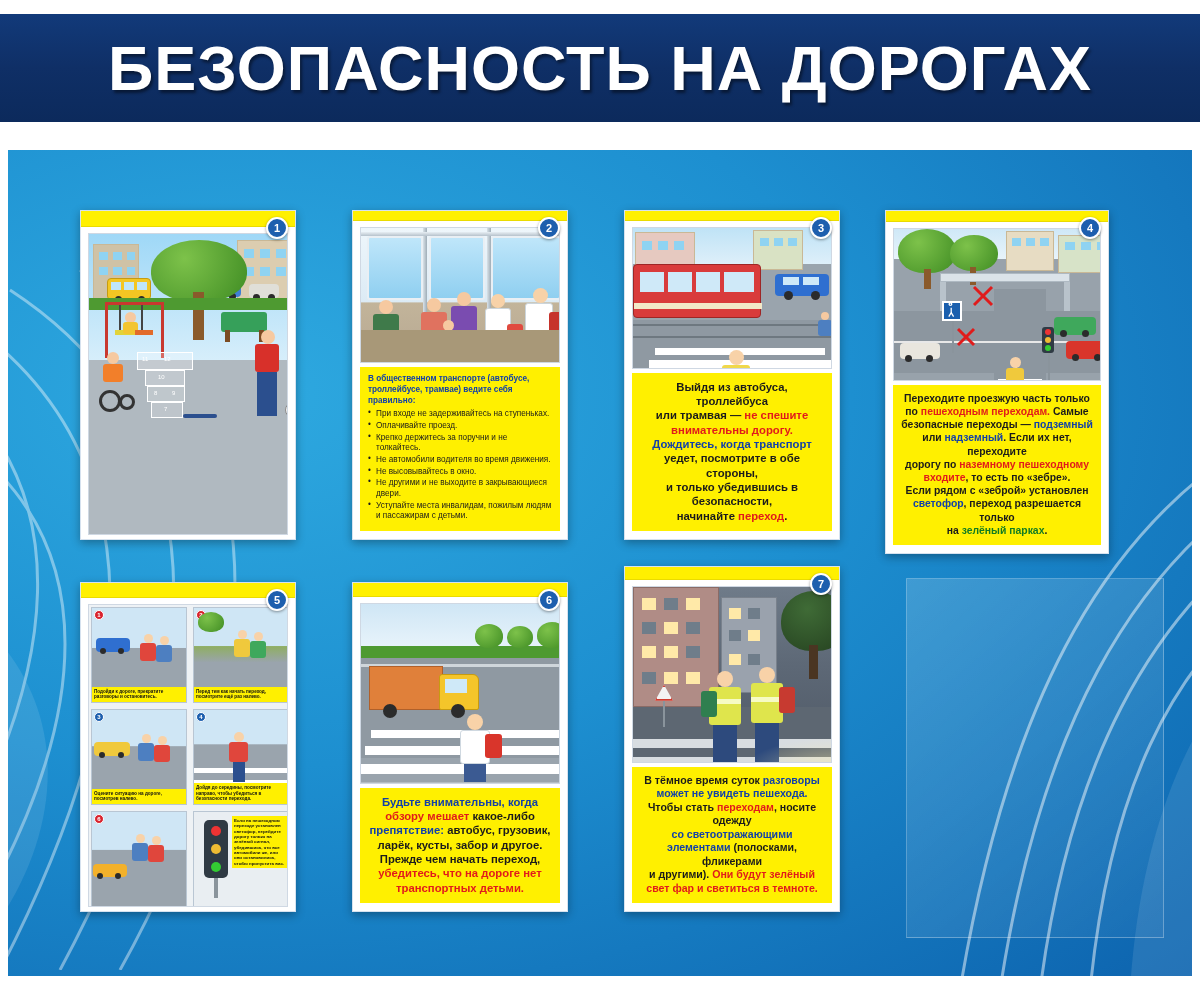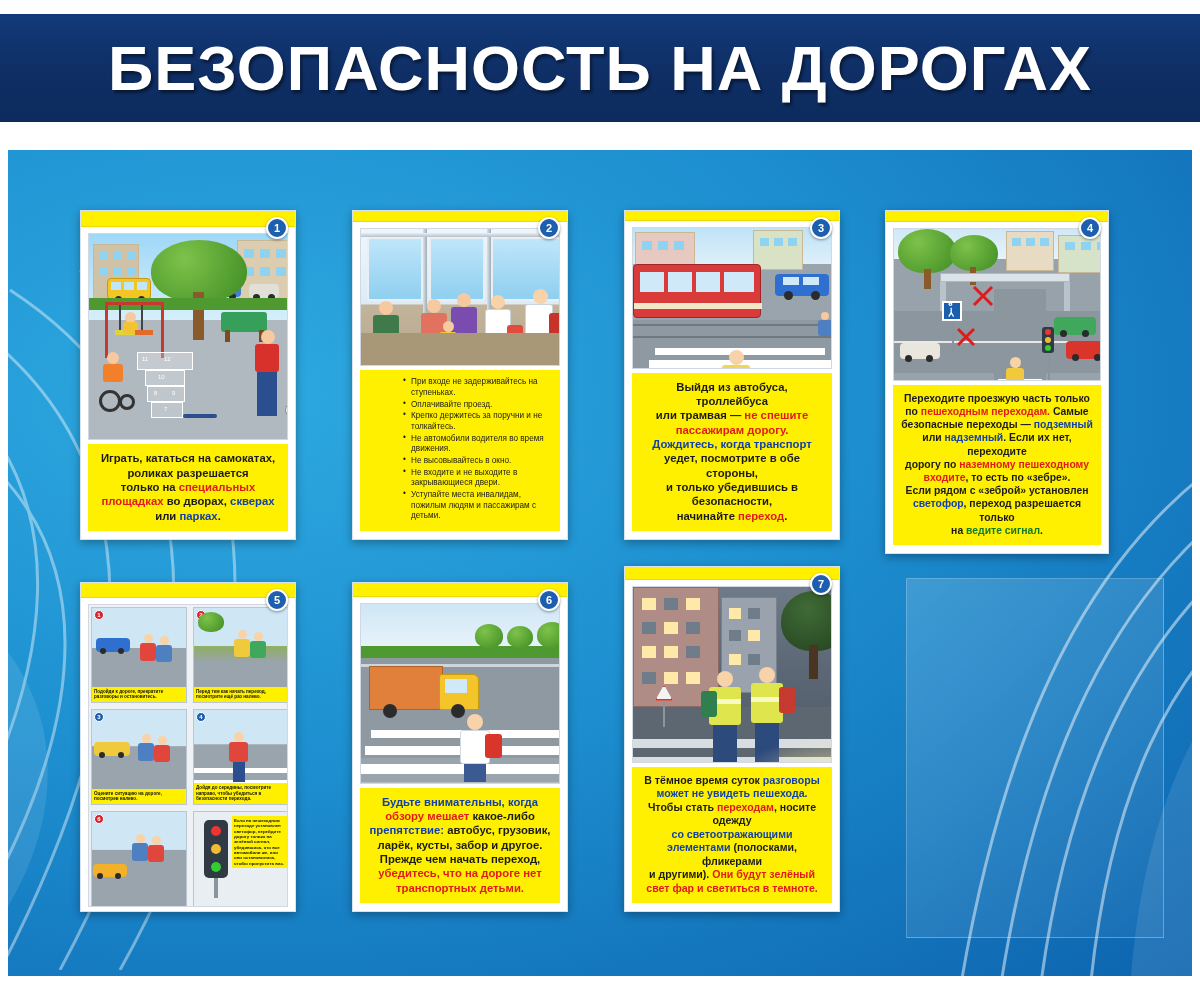--- a/index.html
+++ b/index.html
@@ -76,21 +76,21 @@
     border: 1px solid #cfd8e3; overflow: hidden;
     background: #cfd9e2;
   }
   .caption {
     margin: 0 7px 8px 7px; background: #fff000;
     padding: 7px 8px 8px 8px;
     text-align: center; color: #1b1b1b;
     font-size: 11.3px; line-height: 1.27; font-weight: bold;
   }
   .caption.small { font-size: 8.2px; line-height: 1.3; text-align: left; font-weight: bold; }
-  .caption.small ul { list-style: none; margin-left: 35px; }
+  .caption.small ul { list-style: none; }
   .caption.small li { position: relative; padding-left: 8px; margin-bottom: 1px; font-weight: normal; }
   .caption.small li:before { content: "•"; position: absolute; left: 0; top: -1px; }
   .caption .r { color: #e11b1b; }
   .caption .b { color: #1240a8; }
   .caption .g { color: #127c22; }
   .caption .hdr { display: block; margin-bottom: 3px; color: #1240a8; }
 
   
   #card1 { left: 80px;  top: 210px; width: 216px; height: 330px; }
   #card2 { left: 352px; top: 210px; width: 216px; height: 330px; }
@@ -262,27 +262,20 @@
       <div class="legs" style="left:168px; top:138px; width:20px; height:44px;"></div>
       <div style="position:absolute; left:196px; top:168px; width:16px; height:16px; border-radius:50%; background:#f2f2f2; border:1px solid #888;"></div>
 
       <div class="head" style="left:18px; top:118px; width:12px; height:12px;"></div>
       <div class="body" style="left:14px; top:130px; width:20px; height:18px; background:#f27f2a;"></div>
       <div style="position:absolute; left:10px; top:156px; width:22px; height:22px; border:3px solid #333; border-radius:50%;"></div>
       <div style="position:absolute; left:30px; top:160px; width:16px; height:16px; border:3px solid #333; border-radius:50%;"></div>
 
       <div style="position:absolute; left:94px; top:180px; width:34px; height:4px; background:#2b4f8e; border-radius:2px;"></div>
     </div>
-    <div class="caption">
-      Играть, кататься на самокатах,<br>
-      роликах разрешается<br>
-      только на <span class="r">специальных</span><br>
-      <span class="r">площадках</span> во дворах, <span class="b">скверах</span><br>
-      или <span class="b">парках</span>.
-    </div>
   </div>
 
   <div class="card" id="card2">
     <div class="topbar">
       <span class="badge">2</span>
     </div>
     <div class="illus">
       <div class="interior"></div>
 
       <div class="bus-window" style="left:6px; top:8px; width:56px; height:64px;"></div>
@@ -313,27 +306,28 @@
       <div style="position:absolute; left:146px; top:96px; width:16px; height:18px; background:#e04a3f; border-radius:3px;"></div>
 
       <div class="head" style="left:172px; top:60px; width:15px; height:15px; background:#f8d2a8;"></div>
       <div class="body" style="left:164px; top:75px; width:28px; height:44px; background:#ffffff; border:1px solid #ccd5db;"></div>
       <div class="legs" style="left:167px; top:119px; width:22px; height:56px; background:#39507e;"></div>
       <div style="position:absolute; left:188px; top:84px; width:16px; height:26px; background:#c6332b; border-radius:3px;"></div>
 
       <div style="position:absolute; left:0; bottom:0; width:216px; height:32px; background:#a89878;"></div>
     </div>
     <div class="caption small">
+      <span class="hdr">В общественном транспорте (автобусе, троллейбусе, трамвае) ведите себя правильно:</span>
       <ul>
         <li>При входе не задерживайтесь на ступеньках.</li>
         <li>Оплачивайте проезд.</li>
         <li>Крепко держитесь за поручни и не толкайтесь.</li>
         <li>Не автомобили водителя во время движения.</li>
         <li>Не высовывайтесь в окно.</li>
-        <li>Не входите и не выходите в закрывающиеся двери.</li>
+        <li>Не другими и не выходите в закрывающиеся двери.</li>
         <li>Уступайте места инвалидам, пожилым людям и пассажирам с детьми.</li>
       </ul>
     </div>
   </div>
 
   <div class="card" id="card3">
     <div class="topbar">
       <span class="badge">3</span>
     </div>
     <div class="illus">
@@ -376,21 +370,21 @@
       <div class="head" style="left:96px; top:122px; width:15px; height:15px; background:#f8d2a8;"></div>
       <div class="body" style="left:89px; top:137px; width:28px; height:32px; background:#f0d84a;"></div>
 
       <div class="head" style="left:188px; top:84px; width:8px; height:8px;"></div>
       <div class="body" style="left:185px; top:92px; width:14px; height:16px; background:#4d7fc1;"></div>
 
     </div>
     <div class="caption">
       Выйдя из автобуса, троллейбуса<br>
       или трамвая — <span class="r">не спешите</span><br>
-      <span class="r">пассажирам дорогу.</span><br>
+      <span class="r">внимательны дорогу.</span><br>
       <span class="b">Дождитесь, когда транспорт</span><br>
       уедет, посмотрите в обе стороны,<br>
       и только убедившись в безопасности,<br>
       начинайте <span class="r">переход</span>.
     </div>
   </div>
 
   <div class="card" id="card4">
     <div class="topbar">
       <span class="badge">4</span>
@@ -471,21 +465,21 @@
     </div>
     <div class="caption" style="font-size:10.4px;">
       Переходите проезжую часть только<br>
       по <span class="r">пешеходным переходам.</span> Самые<br>
       безопасные переходы — <span class="b">подземный</span><br>
       или <span class="b">надземный</span>. Если их нет, переходите<br>
       дорогу по <span class="r">наземному пешеходному</span><br>
       <span class="r">входите</span>, то есть по «зебре».<br>
       Если рядом с «зеброй» установлен<br>
       <span class="b">светофор</span>, переход разрешается только<br>
-      на <span class="g">ведите сигнал</span>.
+      на <span class="g">зелёный парках</span>.
     </div>
   </div>
 
   <div class="card" id="card5">
     <div class="topbar">
       <span class="badge">5</span>
     </div>
     <div class="illus" style="background:#eef2f5;">
 
       <div class="minipanel" style="left:2px; top:2px; width:96px; height:96px; background:linear-gradient(180deg,#cfe6f5 0%, #cfe6f5 42%, #9aa4ad 43%, #9aa4ad 100%);">

